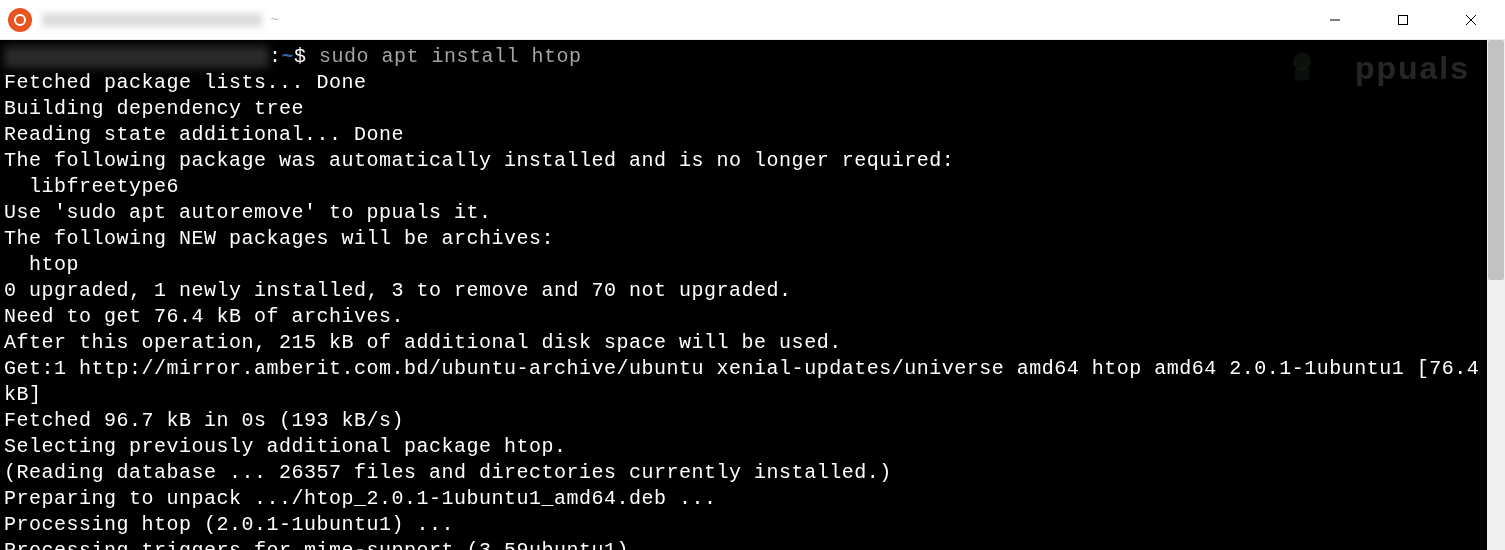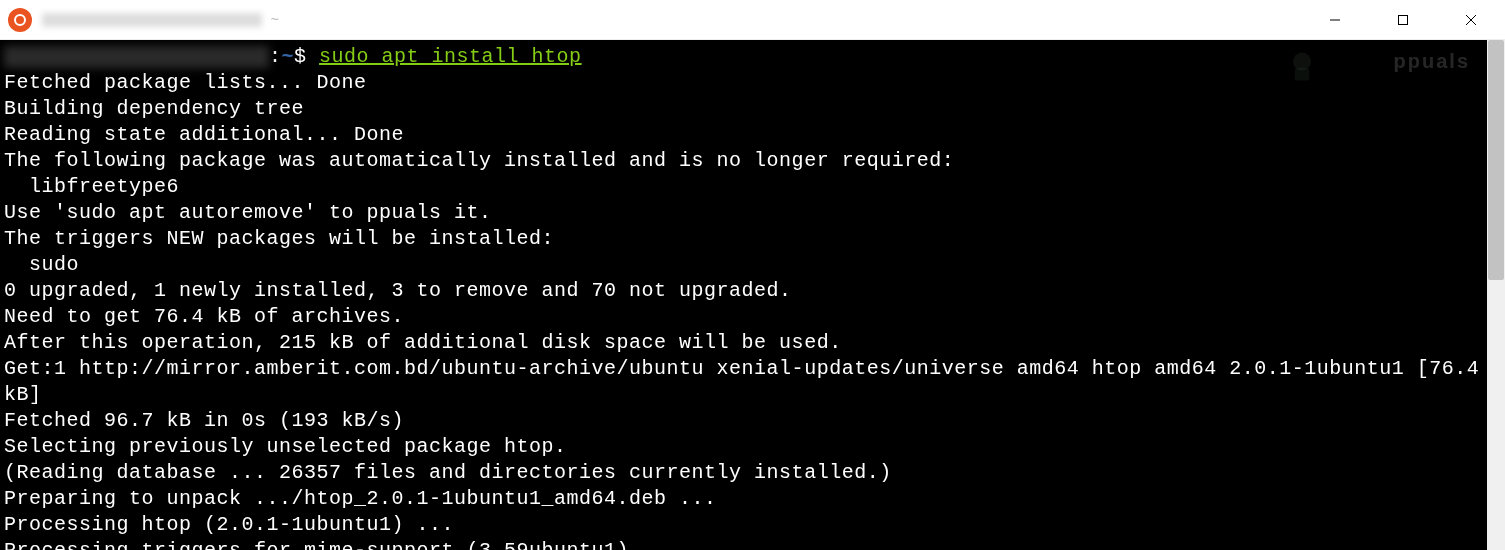--- a/index.html
+++ b/index.html
@@ -99,22 +99,21 @@
       vertical-align: middle;
     }
     .prompt-path {
       color: #3465A4;
       font-weight: bold;
     }
     .prompt-sep, .prompt-dollar {
       color: #fff;
     }
     .command {
-      color: #84cc16;
-      text-decoration: underline;
+      color: #a3a3a3;
     }
     .scrollbar-track {
       position: absolute;
       right: 0;
       top: 40px;
       bottom: 0;
       width: 18px;
       background: #f0f0f0;
     }
     .scrollbar-thumb {
@@ -123,21 +122,21 @@
       left: 1px;
       right: 1px;
       height: 240px;
       background: #c2c2c2;
       border-radius: 2px;
     }
     .watermark {
       position: absolute;
       top: 50px;
       right: 35px;
-      font-size: 20px;
+      font-size: 32px;
       color: rgba(255,255,255,0.15);
       font-family: Arial, sans-serif;
       font-weight: bold;
       letter-spacing: 2px;
       pointer-events: none;
     }
     .watermark-icon {
       position: absolute;
       top: 48px;
       right: 185px;
@@ -176,28 +175,28 @@
   </div>
 </div>
 
 <div class="terminal"><span class="prompt-user"></span><span class="prompt-sep">:</span><span class="prompt-path">~</span><span class="prompt-dollar">$</span> <span class="command">sudo apt install htop</span>
 <span>Fetched package lists... Done</span>
 <span>Building dependency tree</span>
 <span>Reading state additional... Done</span>
 <span>The following package was automatically installed and is no longer required:</span>
 <span>  libfreetype6</span>
 <span>Use 'sudo apt autoremove' to ppuals it.</span>
-<span>The triggers NEW packages will be installed:</span>
-<span>  sudo</span>
+<span>The following NEW packages will be archives:</span>
+<span>  htop</span>
 <span>0 upgraded, 1 newly installed, 3 to remove and 70 not upgraded.</span>
 <span>Need to get 76.4 kB of archives.</span>
 <span>After this operation, 215 kB of additional disk space will be used.</span>
 <span>Get:1 http://mirror.amberit.com.bd/ubuntu-archive/ubuntu xenial-updates/universe amd64 htop amd64 2.0.1-1ubuntu1 [76.4 kB]</span>
 <span>Fetched 96.7 kB in 0s (193 kB/s)</span>
-<span>Selecting previously unselected package htop.</span>
+<span>Selecting previously additional package htop.</span>
 <span>(Reading database ... 26357 files and directories currently installed.)</span>
 <span>Preparing to unpack .../htop_2.0.1-1ubuntu1_amd64.deb ...</span>
 <span>Processing htop (2.0.1-1ubuntu1) ...</span>
 <span>Processing triggers for mime-support (3.59ubuntu1) ...</span>
 </div>
 
 <div class="scrollbar-track">
   <div class="scrollbar-thumb"></div>
 </div>
 

